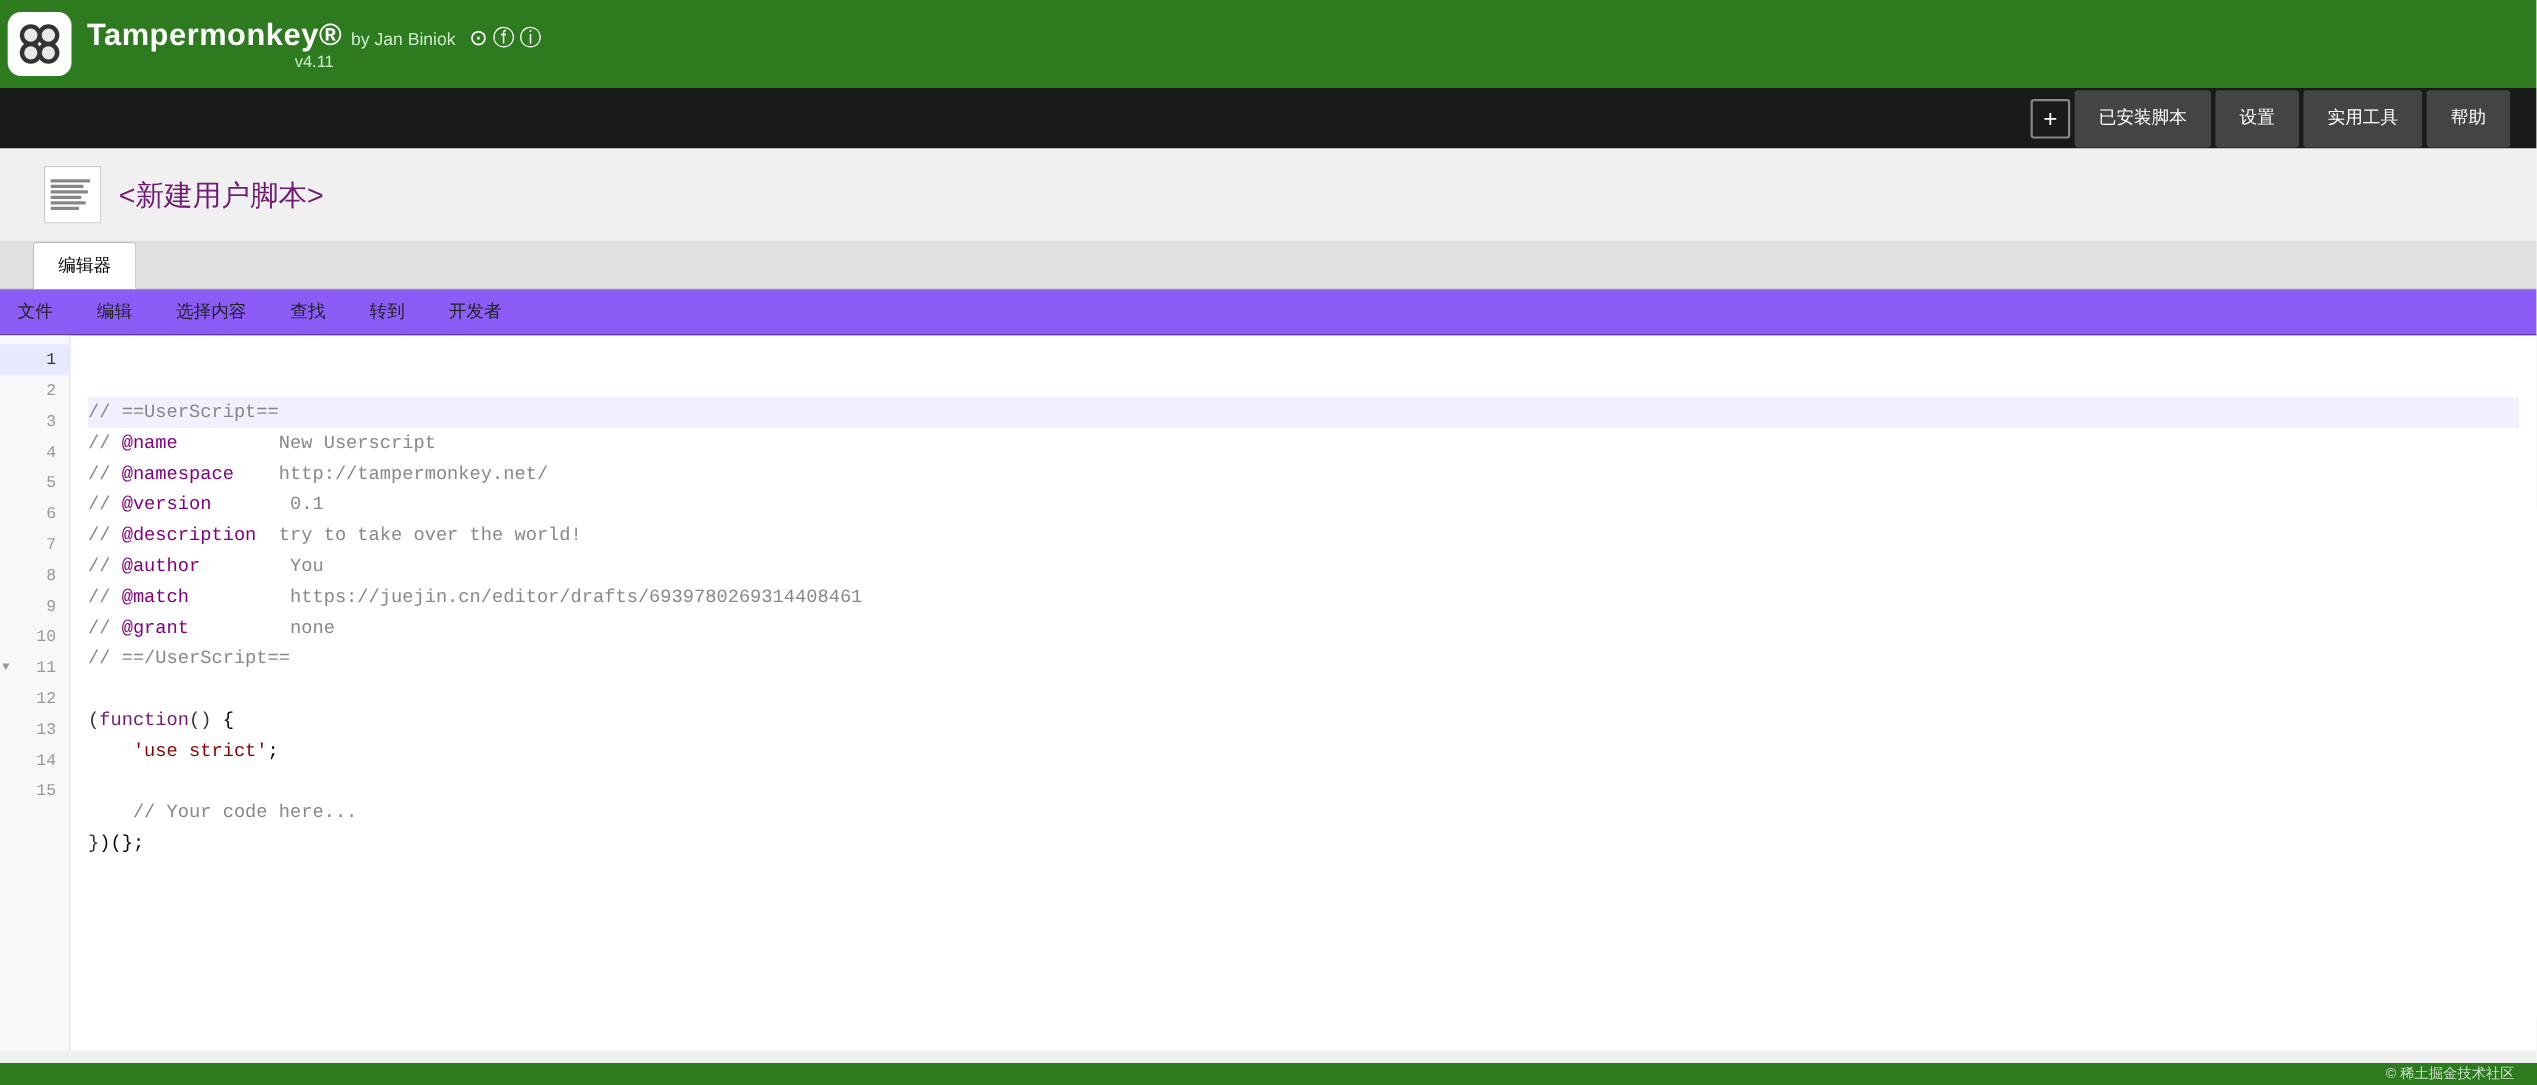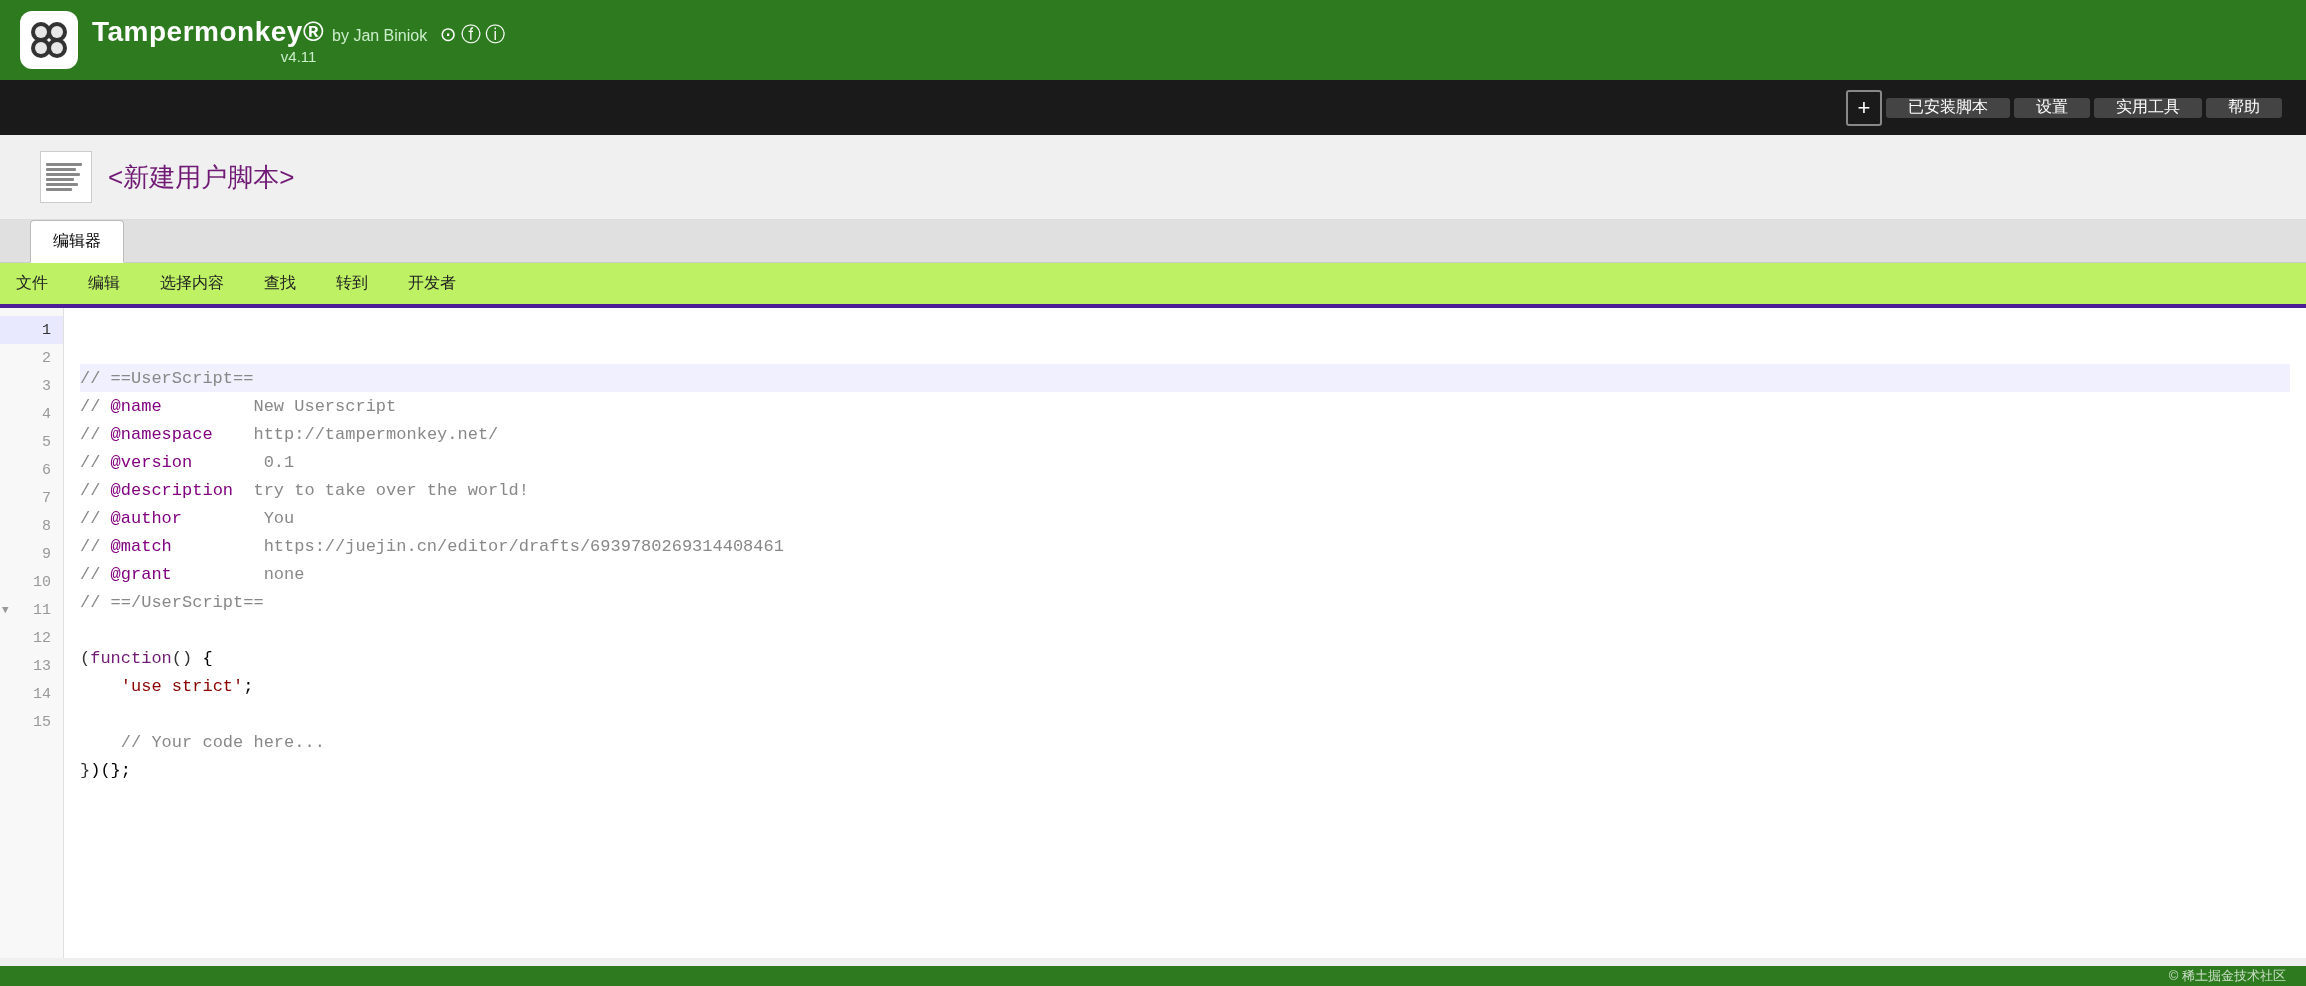--- a/index.html
+++ b/index.html
@@ -4,21 +4,21 @@
   <style>
     * { margin: 0; padding: 0; box-sizing: border-box; }
     body { font-family: Arial, sans-serif; background: #f0f0f0; width: 2306px; min-height: 986px; overflow-x: hidden; }
 
     
     #header {
       background: #2d7a1f;
       height: 80px;
       display: flex;
       align-items: center;
-      padding: 0 20px;
+      padding: 0 7px;
     }
     #logo-area {
       display: flex;
       align-items: center;
       gap: 14px;
     }
     #logo-icon {
       width: 58px;
       height: 58px;
       background: white;
@@ -65,21 +65,21 @@
       border-radius: 3px;
     }
     .nav-btn {
       background: #444;
       color: white;
       border: none;
       padding: 8px 22px;
       font-size: 16px;
       cursor: pointer;
       border-radius: 3px;
-      height: 20px;
+      height: 52px;
       display: flex;
       align-items: center;
     }
 
     
     #script-title-area {
       background: #f0f0f0;
       padding: 16px 40px;
       display: flex;
       align-items: center;
@@ -129,25 +129,25 @@
       margin-bottom: -1px;
     }
     .tab.active {
       background: white;
       border-bottom: 1px solid white;
       z-index: 1;
     }
 
     
     #menu-bar {
-      background: #bef264;
+      background: #8b5cf6;
       padding: 6px 10px;
       display: flex;
       gap: 28px;
-      border-bottom: 4px solid #4c1d95;
+      border-bottom: 1px solid #4c1d95;
     }
     .menu-item {
       font-size: 16px;
       color: #222;
       cursor: pointer;
       padding: 4px 6px;
     }
 
     
     #editor-area {

